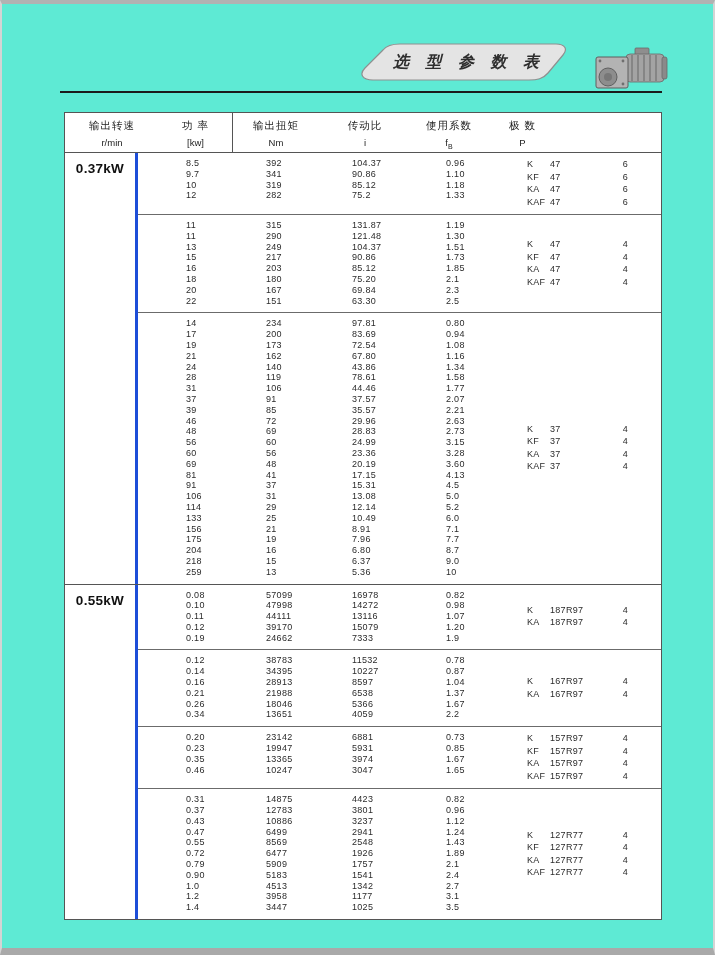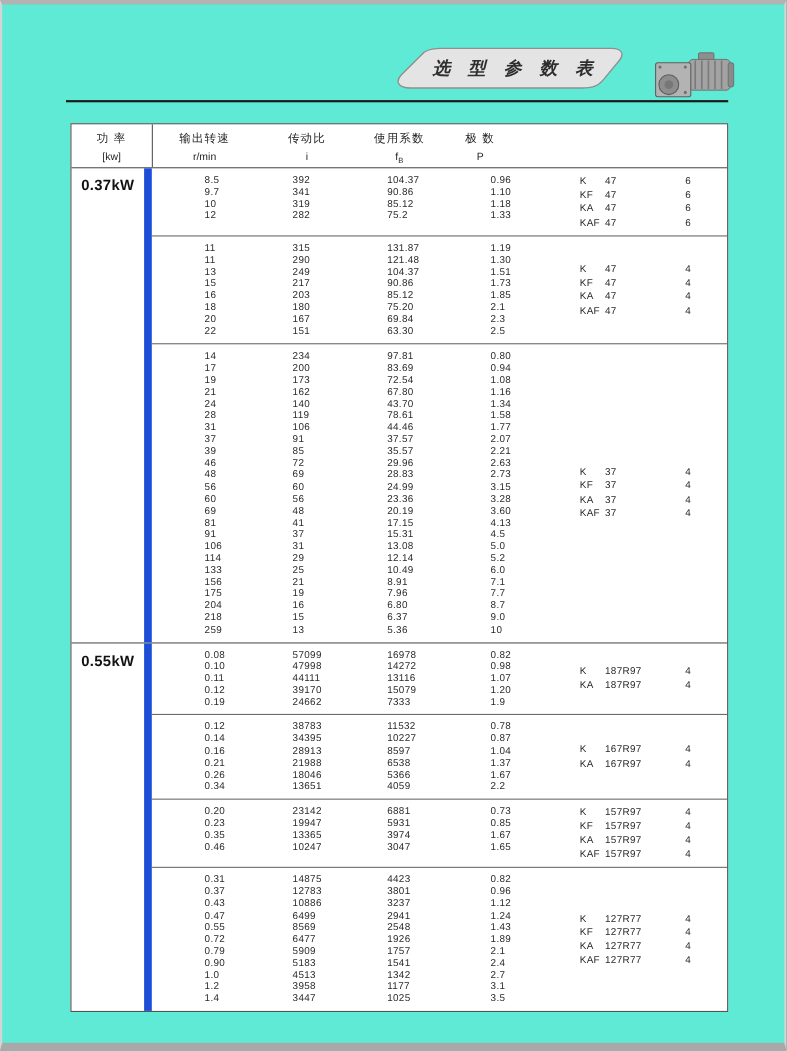--- a/index.html
+++ b/index.html
@@ -35,21 +35,21 @@
   .th-power { width:74px; border-right:1px solid #555; }
   .th-speed { width:94px; }
   .th-torque { width:86px; }
   .th-ratio { width:92px; }
   .th-fb { width:76px; }
   .th-type { width:104px; }
   .th-p { width:71px; }
 
   .section { display:flex; }
   .section + .section { border-top:1px solid #555; }
-  .powercell { width:74px; border-right:7px solid #1d4ed8; box-sizing:border-box; }
+  .powercell { width:74px; border-right:3px solid #1d4ed8; box-sizing:border-box; }
   .plabel { font-size:13.5px; font-weight:bold; text-align:center; margin-top:8px; color:#111; letter-spacing:0.3px; }
   .blocks { flex:1; }
   .block { display:flex; padding:5px 0 6px 0; }
   .block + .block { border-top:1px solid #6b6b6b; }
 
   .col { box-sizing:border-box; }
   .cell { font-size:9px; line-height:10.8px; color:#2b2b2b; letter-spacing:0.3px; white-space:nowrap; }
   .col0 { width:94px; padding-left:48px; }
   .col1 { width:86px; padding-left:34px; }
   .col2 { width:92px; padding-left:34px; }
@@ -87,27 +87,31 @@
     <circle cx="20" cy="33" r="4" fill="#777777"></circle>
     <circle cx="12" cy="17" r="1.4" fill="#6f6f6f"></circle>
     <circle cx="35" cy="17" r="1.4" fill="#6f6f6f"></circle>
     <circle cx="35" cy="40" r="1.4" fill="#6f6f6f"></circle>
   </svg>
 
   <div class="rule"></div>
 
   <section class="ptable">
     <div class="thead">
+      <div class="th th-speed">
+        <div class="zh">输出转速</div>
+        <div class="unit">r/min</div>
+      </div>
       <div class="th th-power">
         <div class="zh">功 率</div>
         <div class="unit">[kw]</div>
       </div>
-      <div class="th th-speed">
-        <div class="zh">输出转速</div>
-        <div class="unit">r/min</div>
+      <div class="th th-torque">
+        <div class="zh">输出扭矩</div>
+        <div class="unit">Nm</div>
       </div>
       <div class="th th-ratio">
         <div class="zh">传动比</div>
         <div class="unit">i</div>
       </div>
       <div class="th th-fb">
         <div class="zh">使用系数</div>
         <div class="unit"><span>f</span><sub>B</sub></div>
       </div>
       <div class="th th-p">
@@ -272,21 +276,21 @@
                 <div class="cell">19</div>
                 <div class="cell">16</div>
                 <div class="cell">15</div>
                 <div class="cell">13</div>
               </div>
               <div class="col col2">
                 <div class="cell">97.81</div>
                 <div class="cell">83.69</div>
                 <div class="cell">72.54</div>
                 <div class="cell">67.80</div>
-                <div class="cell">43.70</div>
+                <div class="cell">43.86</div>
                 <div class="cell">78.61</div>
                 <div class="cell">44.46</div>
                 <div class="cell">37.57</div>
                 <div class="cell">35.57</div>
                 <div class="cell">29.96</div>
                 <div class="cell">28.83</div>
                 <div class="cell">24.99</div>
                 <div class="cell">23.36</div>
                 <div class="cell">20.19</div>
                 <div class="cell">17.15</div>

